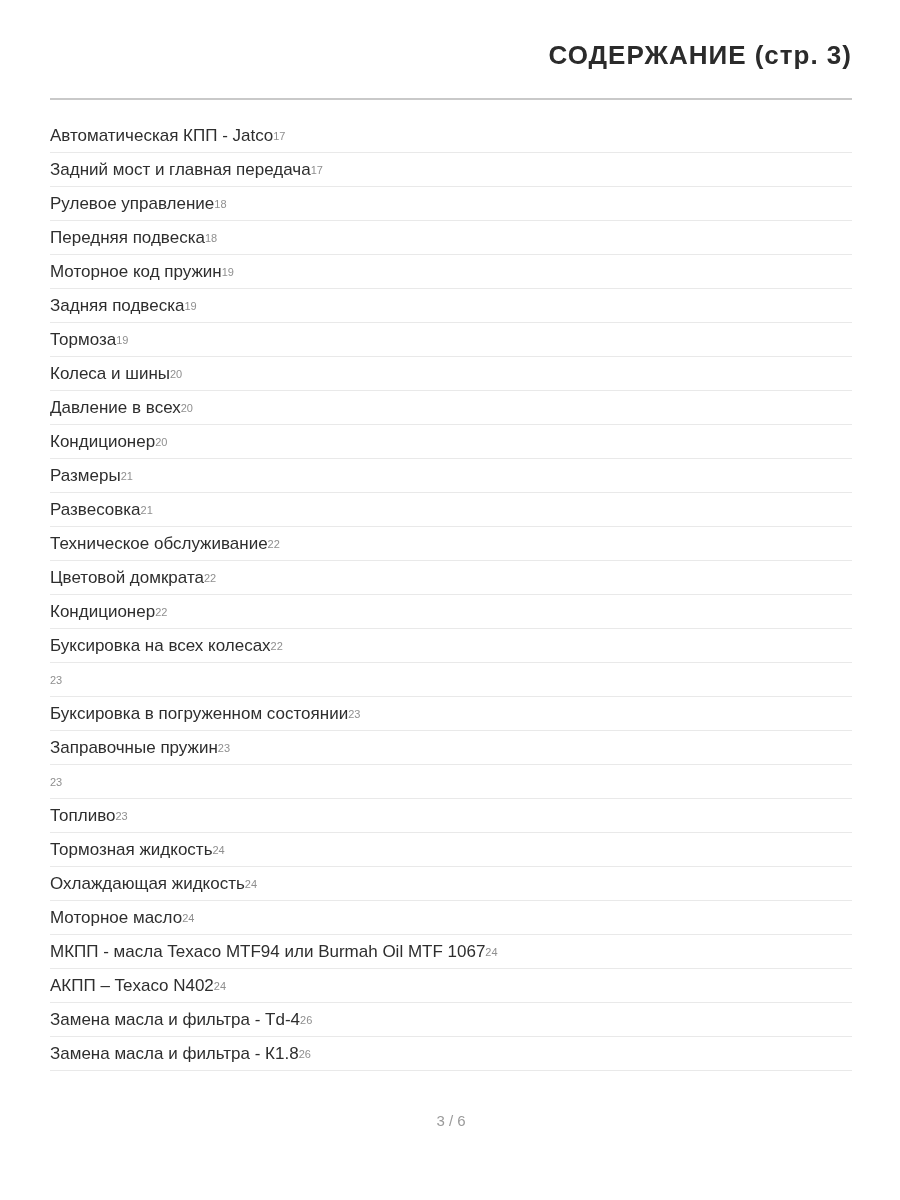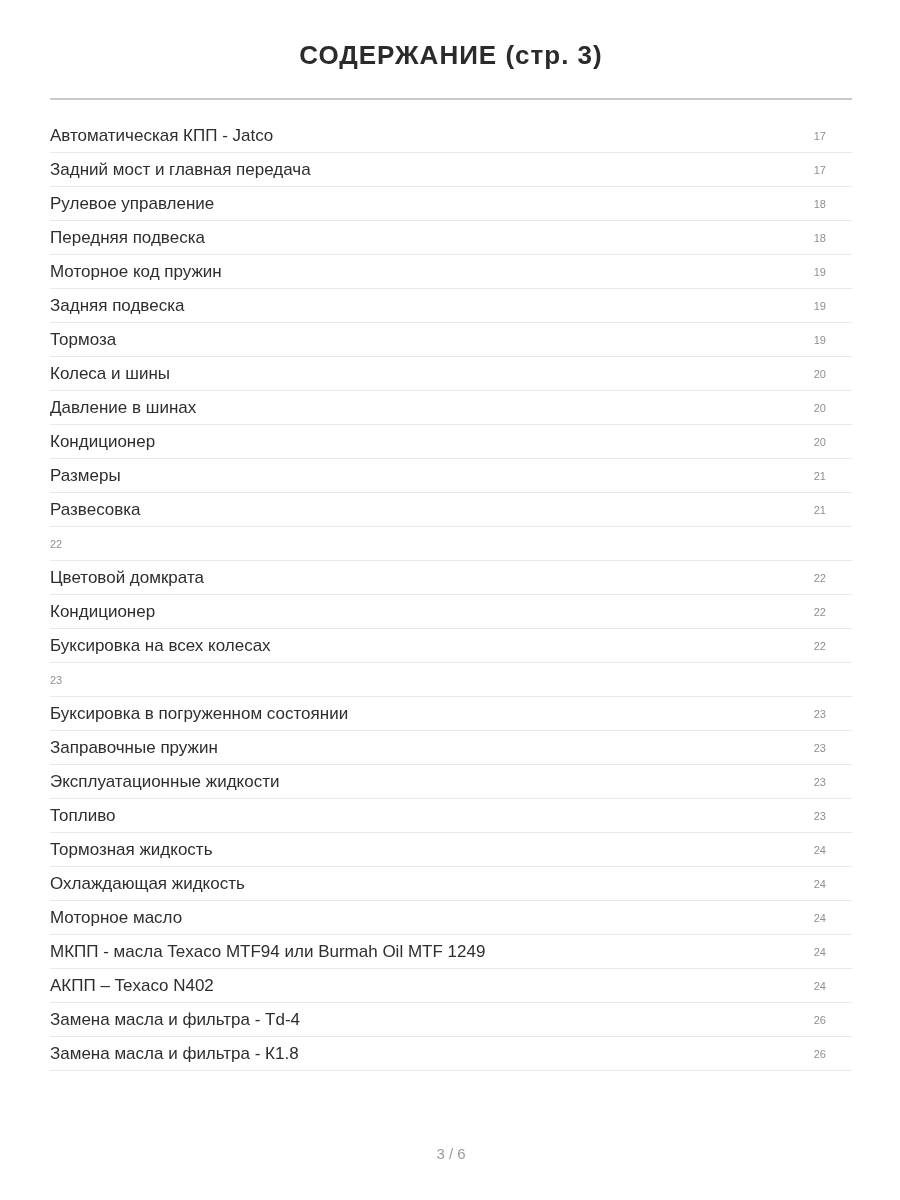--- a/index.html
+++ b/index.html
@@ -11,56 +11,56 @@
   body {
     width: 900px;
     height: 1200px;
     overflow: hidden;
   }
   .doc {
     padding: 0 48px 0 50px;
   }
   .page-title {
     margin: 40px 0 0 0;
-    text-align: center;
+    text-align: right;
     font-size: 26px;
     font-weight: 700;
     letter-spacing: 1px;
     line-height: 1.2;
     color: #2b2b2b;
   }
   .title-rule {
     border: none;
     border-top: 2px solid #c9c9c9;
     margin: 27px 0 0 0;
   }
   .toc {
     padding-top: 19px;
   }
   .toc-row {
     box-sizing: border-box;
     height: 34px;
     display: flex;
     align-items: center;
-    justify-content: space-between;
+    justify-content: flex-start;
     border-bottom: 1px solid #e9e9e9;
     cursor: default;
   }
   .toc-label {
     font-size: 17px;
     color: #2e2e2e;
     white-space: nowrap;
   }
   .toc-page {
     font-size: 11px;
     color: #8f8f8f;
     padding-right: 26px;
   }
   .page-footer {
-    margin-top: 74px;
+    margin-top: 41px;
     text-align: center;
     font-size: 15px;
     line-height: 18px;
     color: #9a9a9a;
   }
 </style>
 </head>
 <body>
 
 <div class="doc">
@@ -103,40 +103,41 @@
     <span class="toc-label">Тормоза</span>
     <span class="toc-page">19</span>
   </div>
 
   <div class="toc-row">
     <span class="toc-label">Колеса и шины</span>
     <span class="toc-page">20</span>
   </div>
 
   <div class="toc-row">
-    <span class="toc-label">Давление в шинах</span>
+    <span class="toc-label">Давление в всех</span>
     <span class="toc-page">20</span>
   </div>
 
   <div class="toc-row">
     <span class="toc-label">Кондиционер</span>
     <span class="toc-page">20</span>
   </div>
 
   <div class="toc-row">
     <span class="toc-label">Размеры</span>
     <span class="toc-page">21</span>
   </div>
 
   <div class="toc-row">
     <span class="toc-label">Развесовка</span>
     <span class="toc-page">21</span>
   </div>
 
   <div class="toc-row">
+    <span class="toc-label">Техническое обслуживание</span>
     <span class="toc-page">22</span>
   </div>
 
   <div class="toc-row">
     <span class="toc-label">Цветовой домкрата</span>
     <span class="toc-page">22</span>
   </div>
 
   <div class="toc-row">
     <span class="toc-label">Кондиционер</span>
@@ -156,21 +157,20 @@
     <span class="toc-label">Буксировка в погруженном состоянии</span>
     <span class="toc-page">23</span>
   </div>
 
   <div class="toc-row">
     <span class="toc-label">Заправочные пружин</span>
     <span class="toc-page">23</span>
   </div>
 
   <div class="toc-row">
-    <span class="toc-label">Эксплуатационные жидкости</span>
     <span class="toc-page">23</span>
   </div>
 
   <div class="toc-row">
     <span class="toc-label">Топливо</span>
     <span class="toc-page">23</span>
   </div>
 
   <div class="toc-row">
     <span class="toc-label">Тормозная жидкость</span>
@@ -181,21 +181,21 @@
     <span class="toc-label">Охлаждающая жидкость</span>
     <span class="toc-page">24</span>
   </div>
 
   <div class="toc-row">
     <span class="toc-label">Моторное масло</span>
     <span class="toc-page">24</span>
   </div>
 
   <div class="toc-row">
-    <span class="toc-label">МКПП - масла Texaco MTF94 или Burmah Oil MTF 1249</span>
+    <span class="toc-label">МКПП - масла Texaco MTF94 или Burmah Oil MTF 1067</span>
     <span class="toc-page">24</span>
   </div>
 
   <div class="toc-row">
     <span class="toc-label">АКПП – Texaco N402</span>
     <span class="toc-page">24</span>
   </div>
 
   <div class="toc-row">
     <span class="toc-label">Замена масла и фильтра - Td-4</span>

